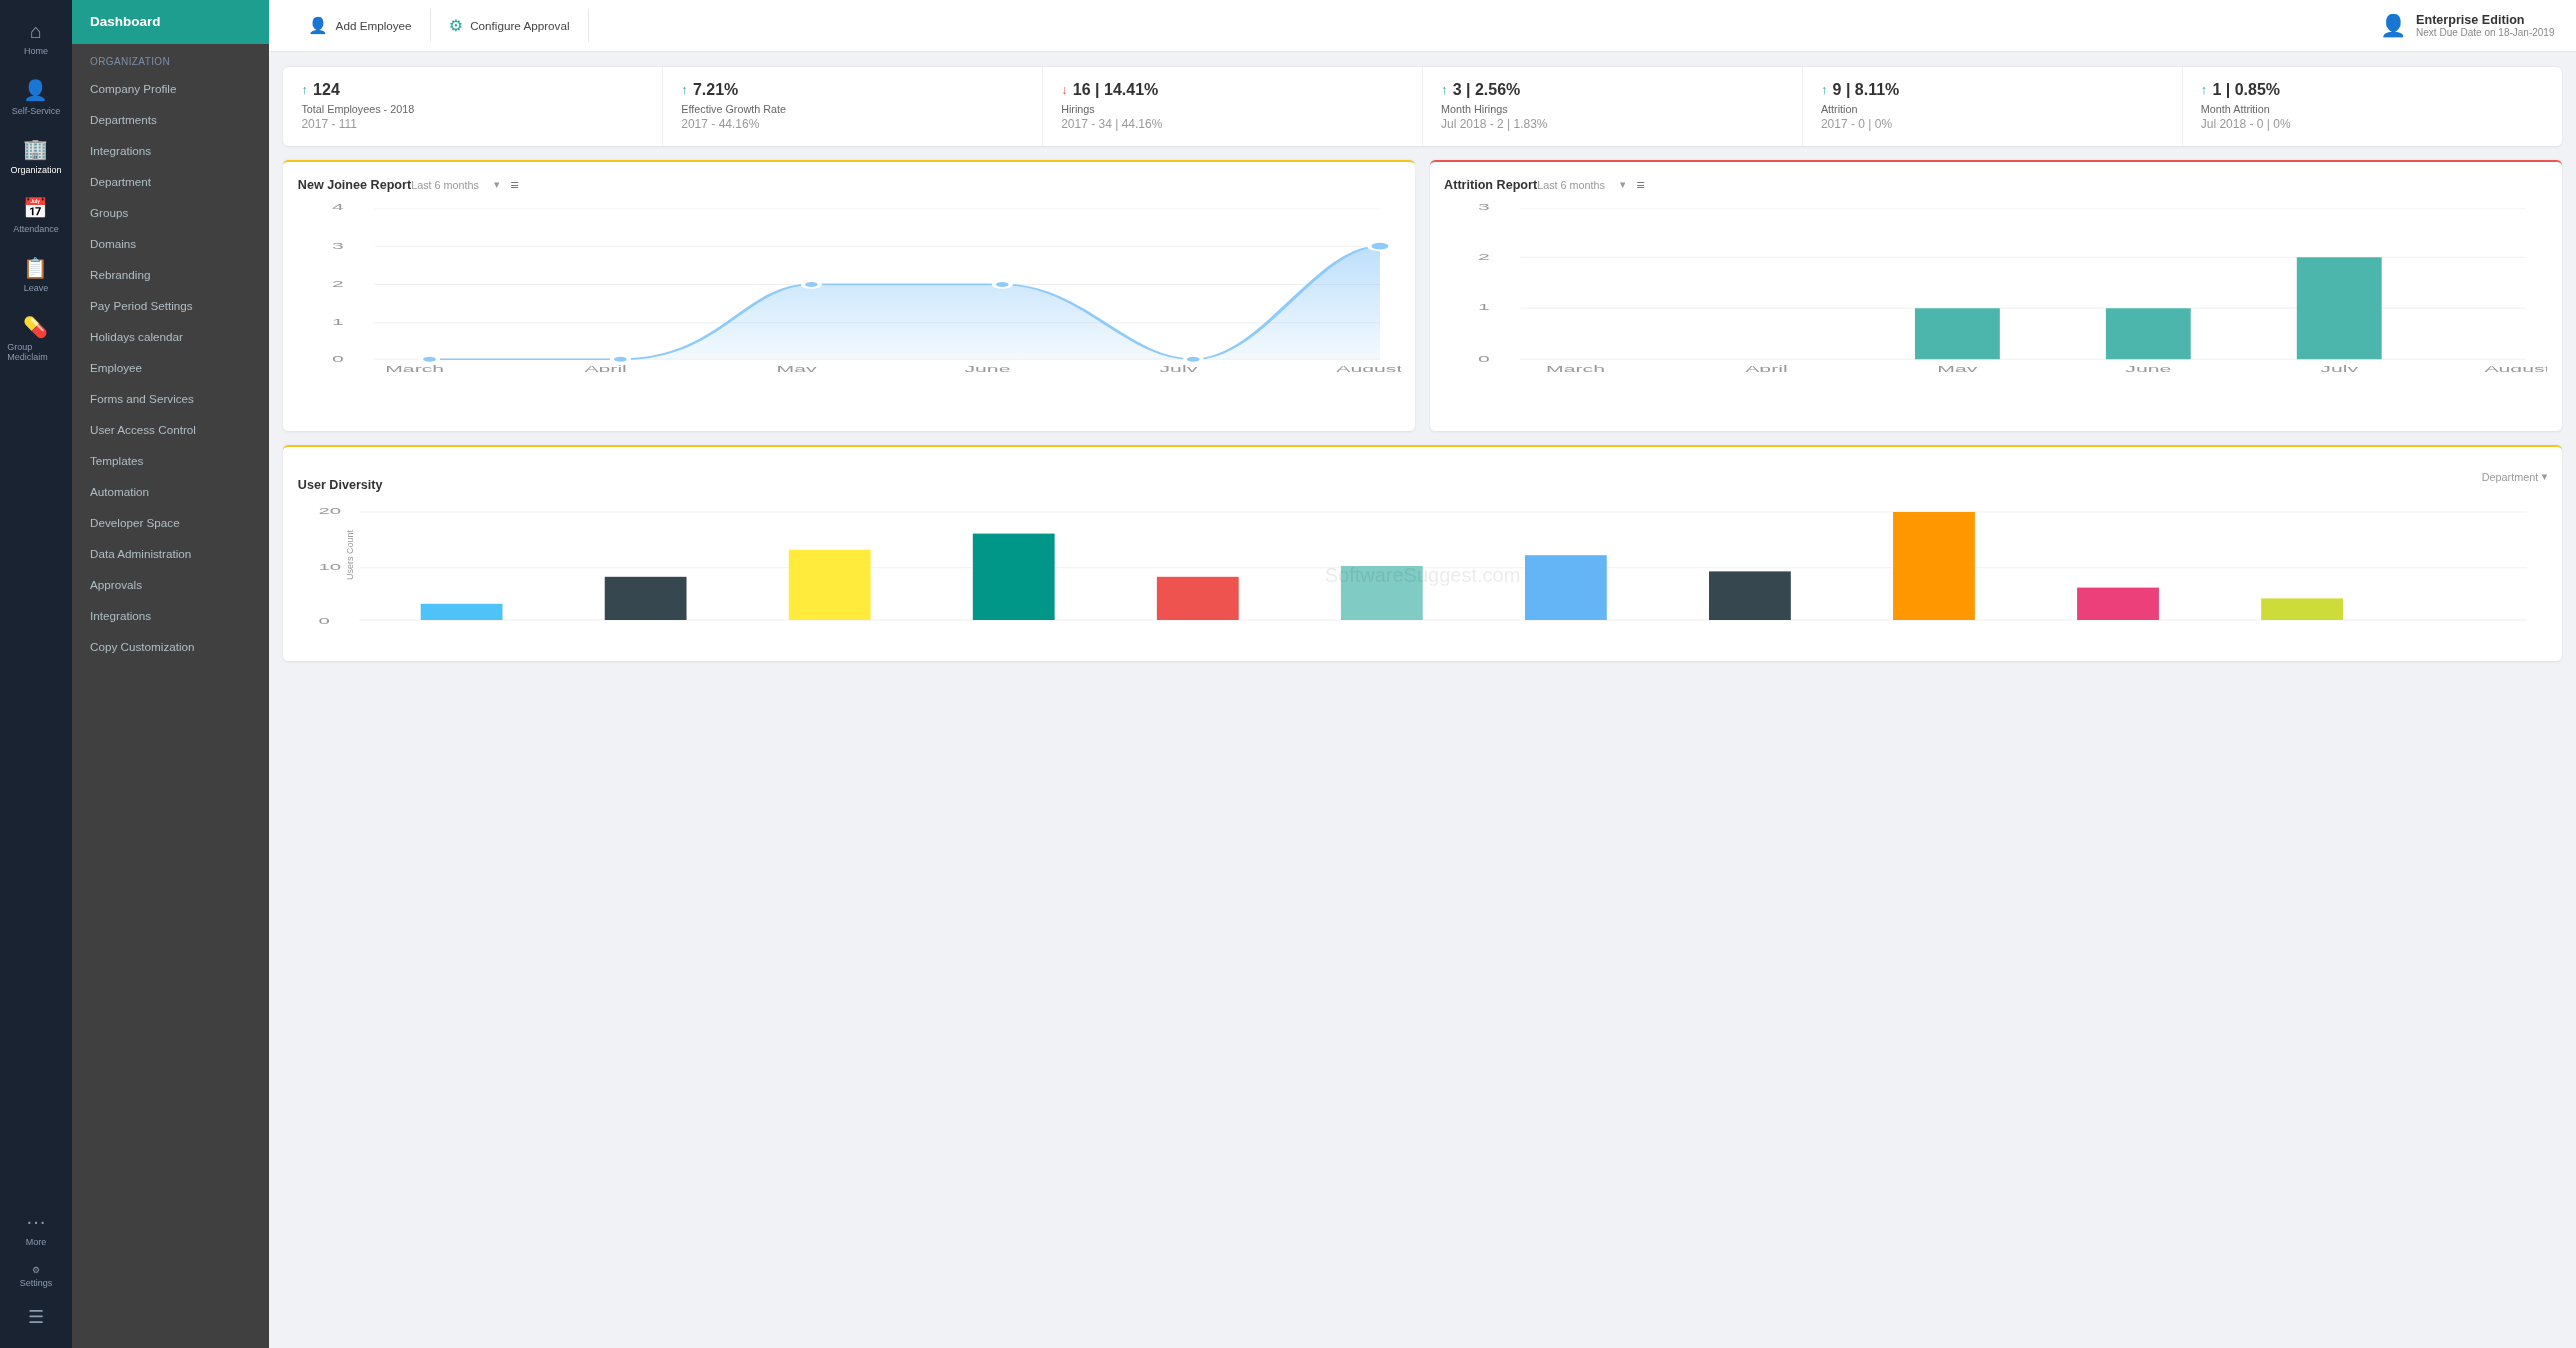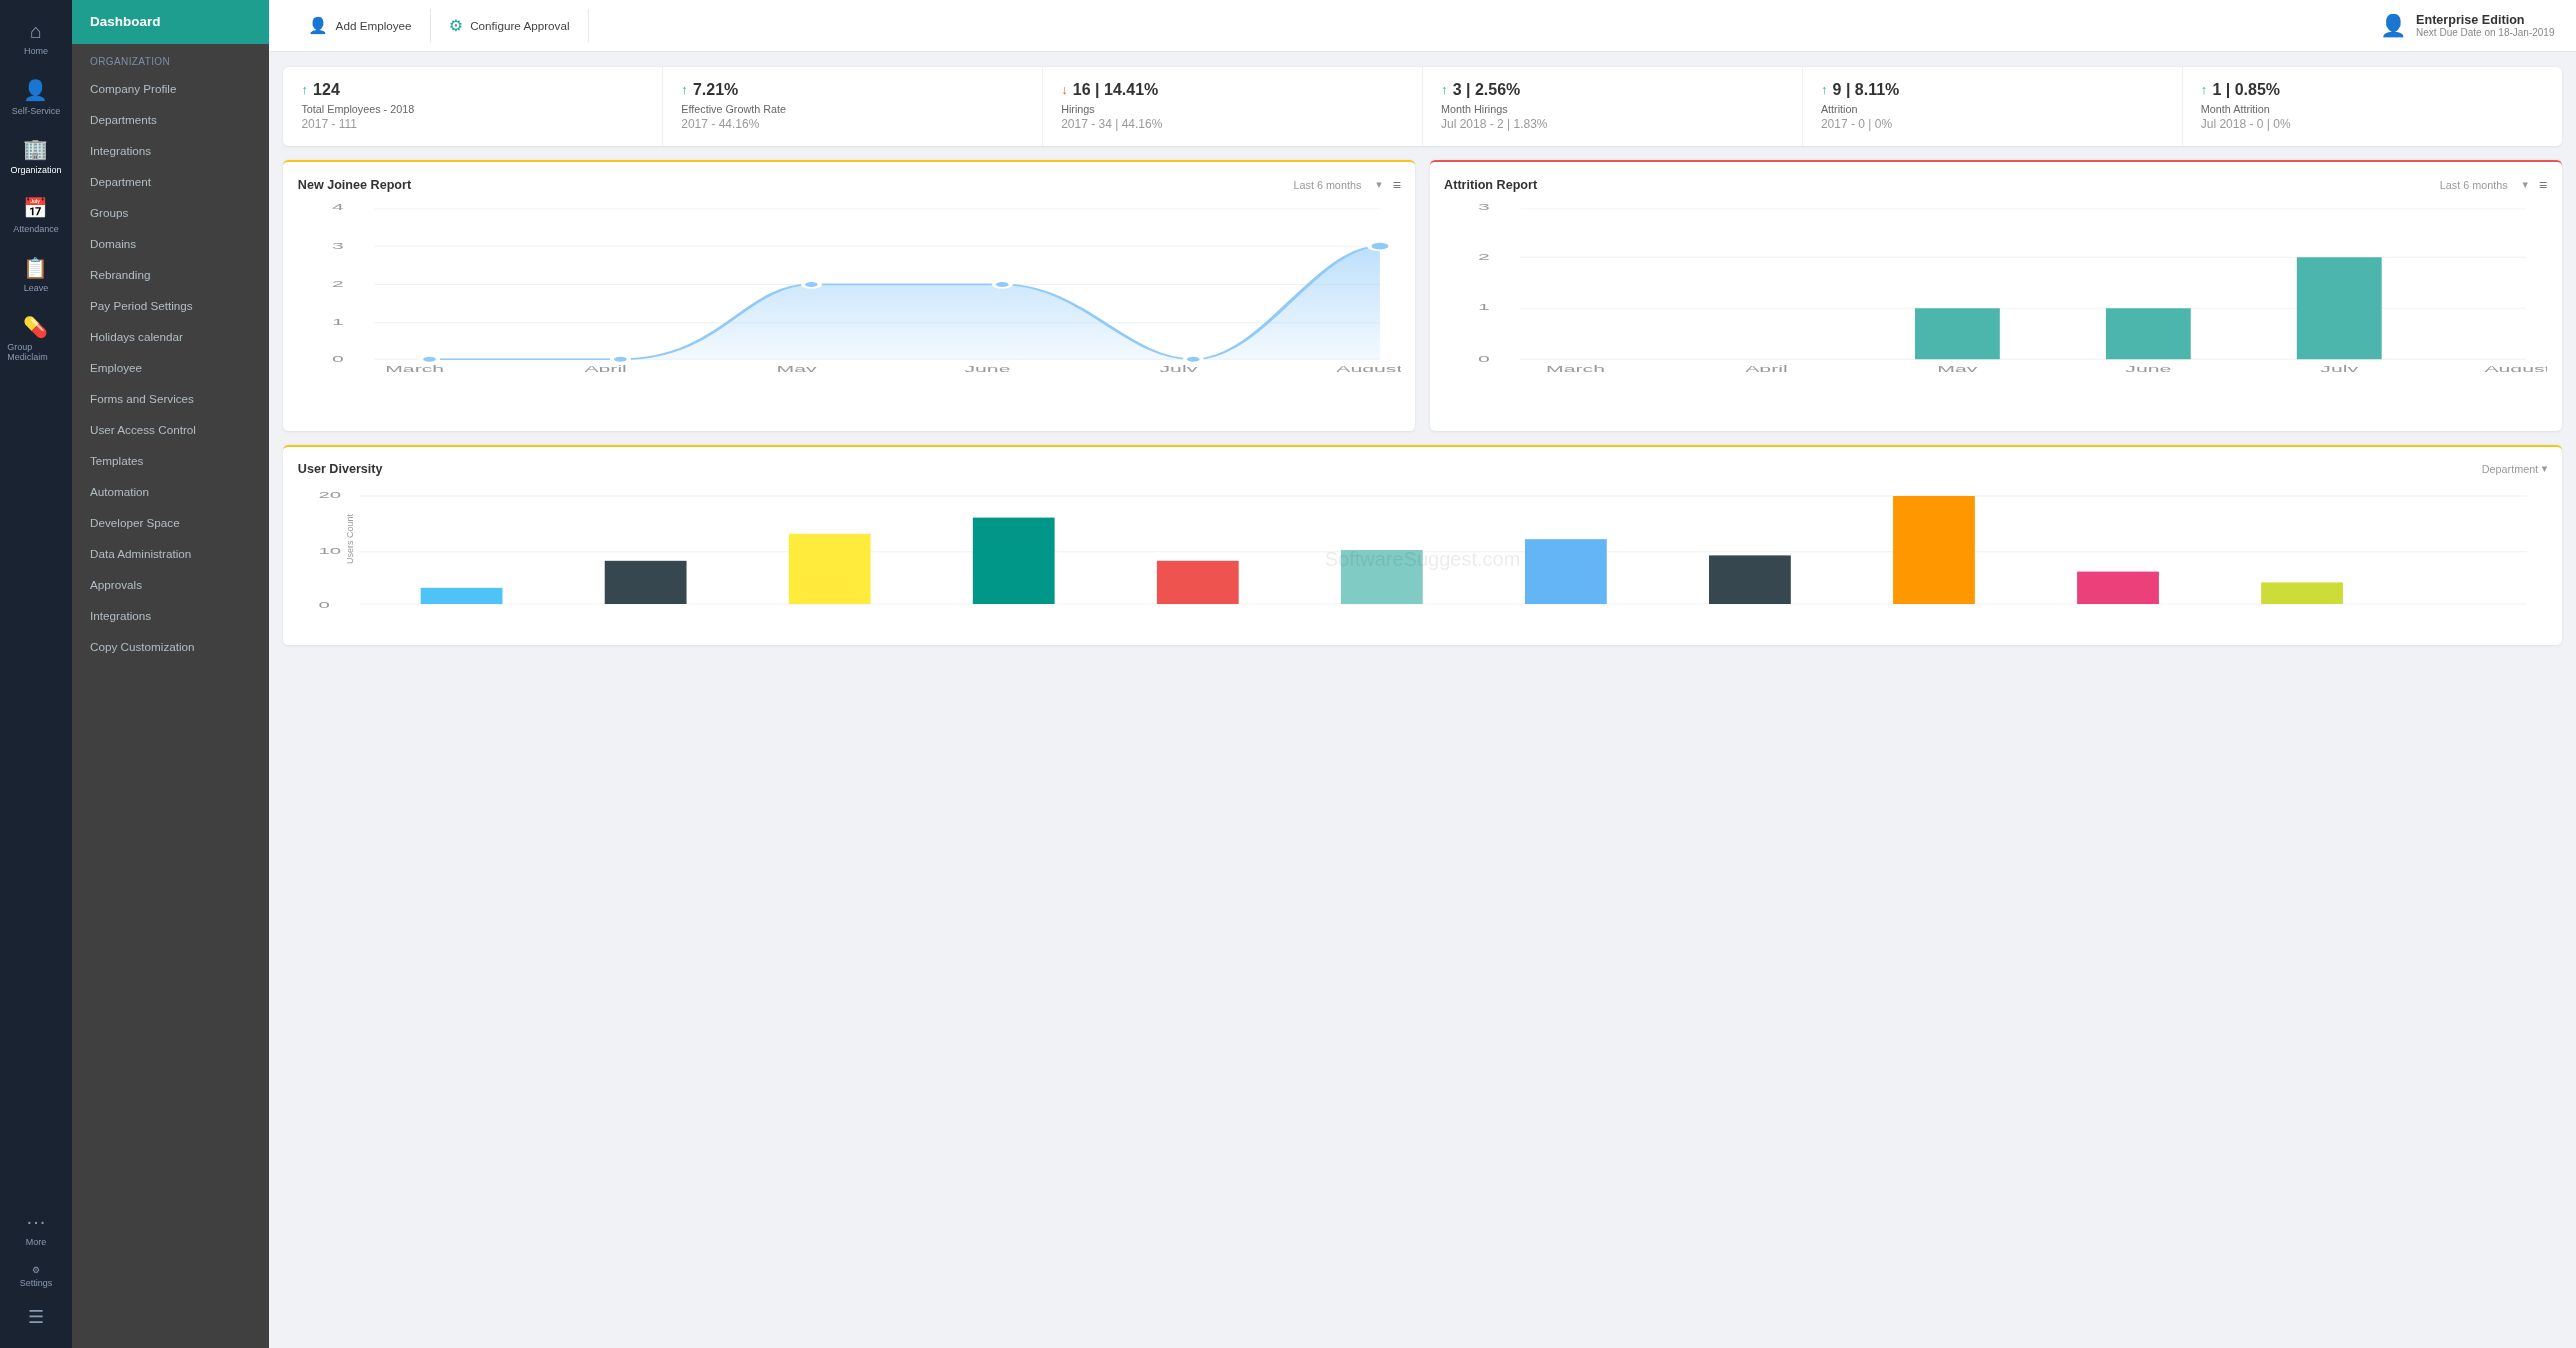--- a/index.html
+++ b/index.html
@@ -153,21 +153,21 @@
       border-radius: 5.4px;
       box-shadow: 0 0.9px 2.7px rgba(0,0,0,0.08);
       padding: 14.4px;
       flex: 1;
       overflow: hidden;
     }
     .chart-card.left-accent { border-top: 2.7px solid #f5c518; }
     .chart-card.right-accent { border-top: 2.7px solid #ef5350; }
     .chart-header {
       display: flex;
-      justify-content: space-between;
+      justify-content: flex-start;
       align-items: center;
       margin-bottom: 9px;
     }
     .chart-title { font-size: 12.6px; font-weight: 600; color: #333; }
     .chart-period {
       font-size: 10.8px;
       color: #999;
       display: flex;
       align-items: center;
       gap: 15px;
@@ -183,21 +183,21 @@
       box-shadow: 0 0.9px 2.7px rgba(0,0,0,0.08);
       padding: 14.4px;
       border-top: 2.7px solid #f5c518;
     }
     .diversity-header {
       display: flex;
       justify-content: space-between;
       align-items: center;
       margin-bottom: 10.8px;
     }
-    .diversity-title { font-size: 12.6px; font-weight: 600; color: #333; }
+    .diversity-title { font-size: 12.6px; font-weight: 600; color: #333; margin-top: 16px; }
     .diversity-filter { font-size: 10.8px; color: #999; cursor: pointer; display: flex; align-items: center; gap: 3.6px; }
     .diversity-body { height: 144px; position: relative; }
     .watermark {
       position: absolute;
       top: 50%;
       left: 50%;
       transform: translate(-50%, -50%);
       font-size: 20px;
       color: rgba(0,0,0,0.08);
       font-weight: 300;

